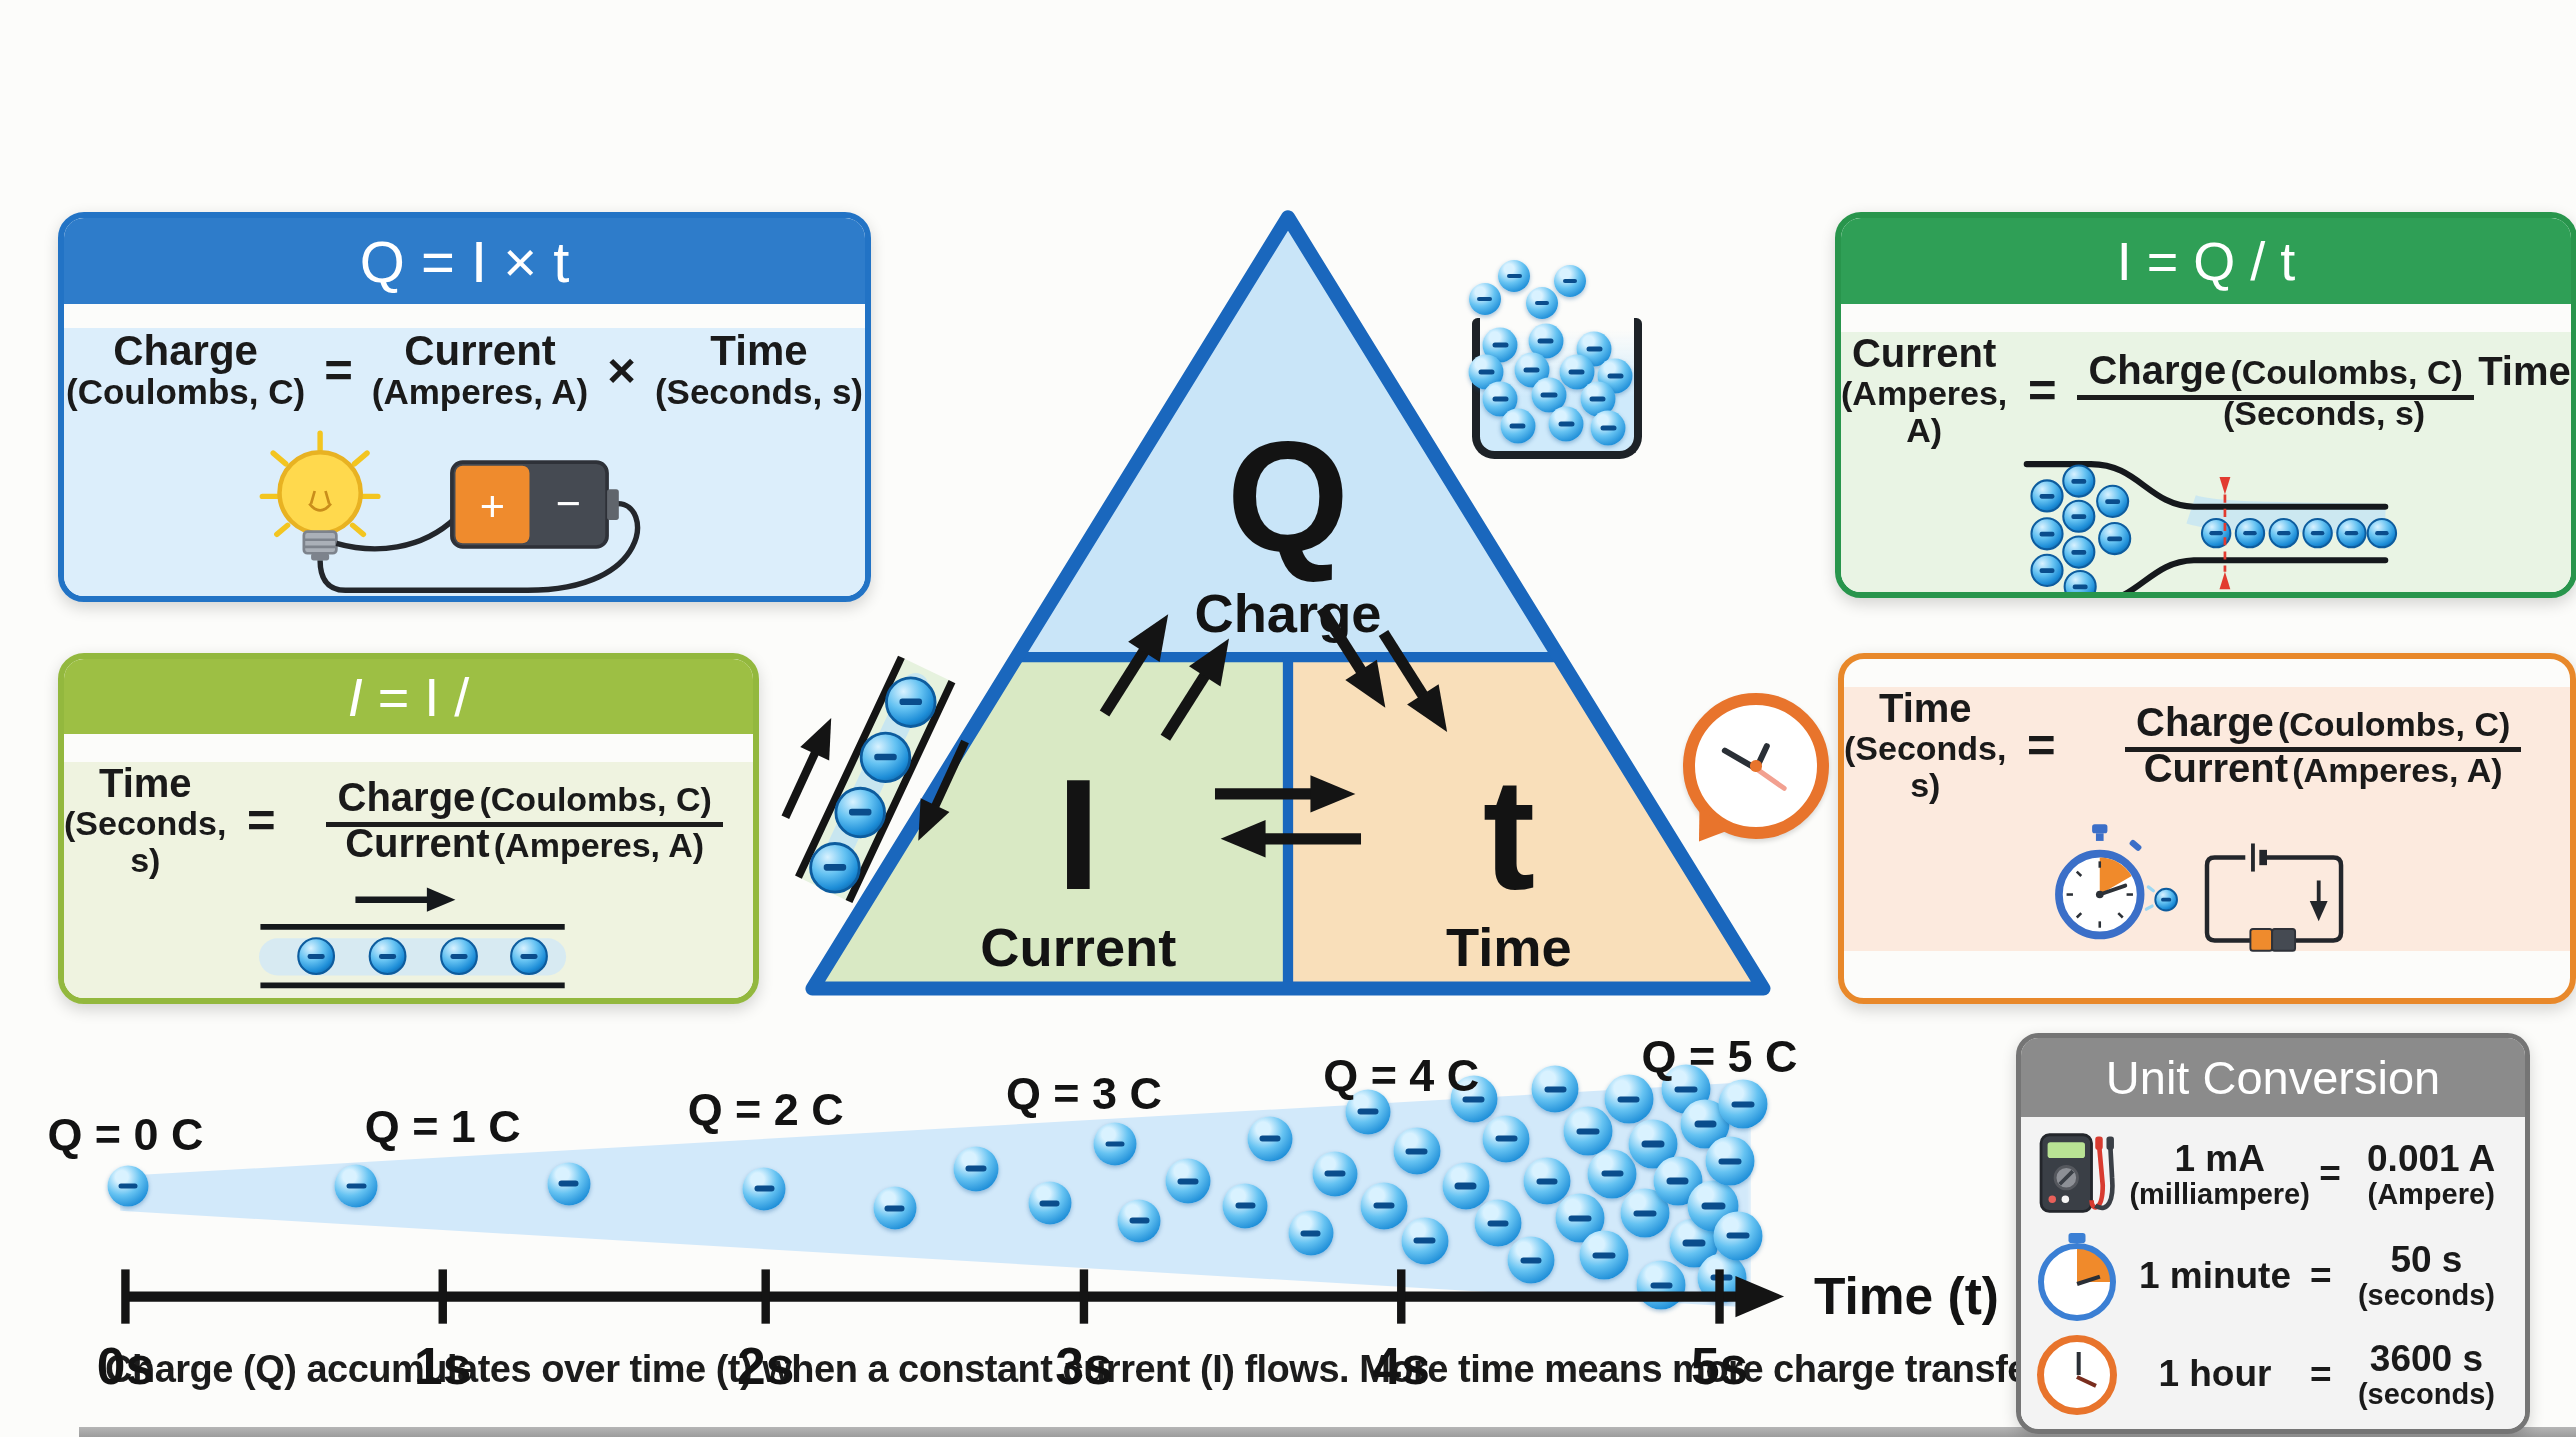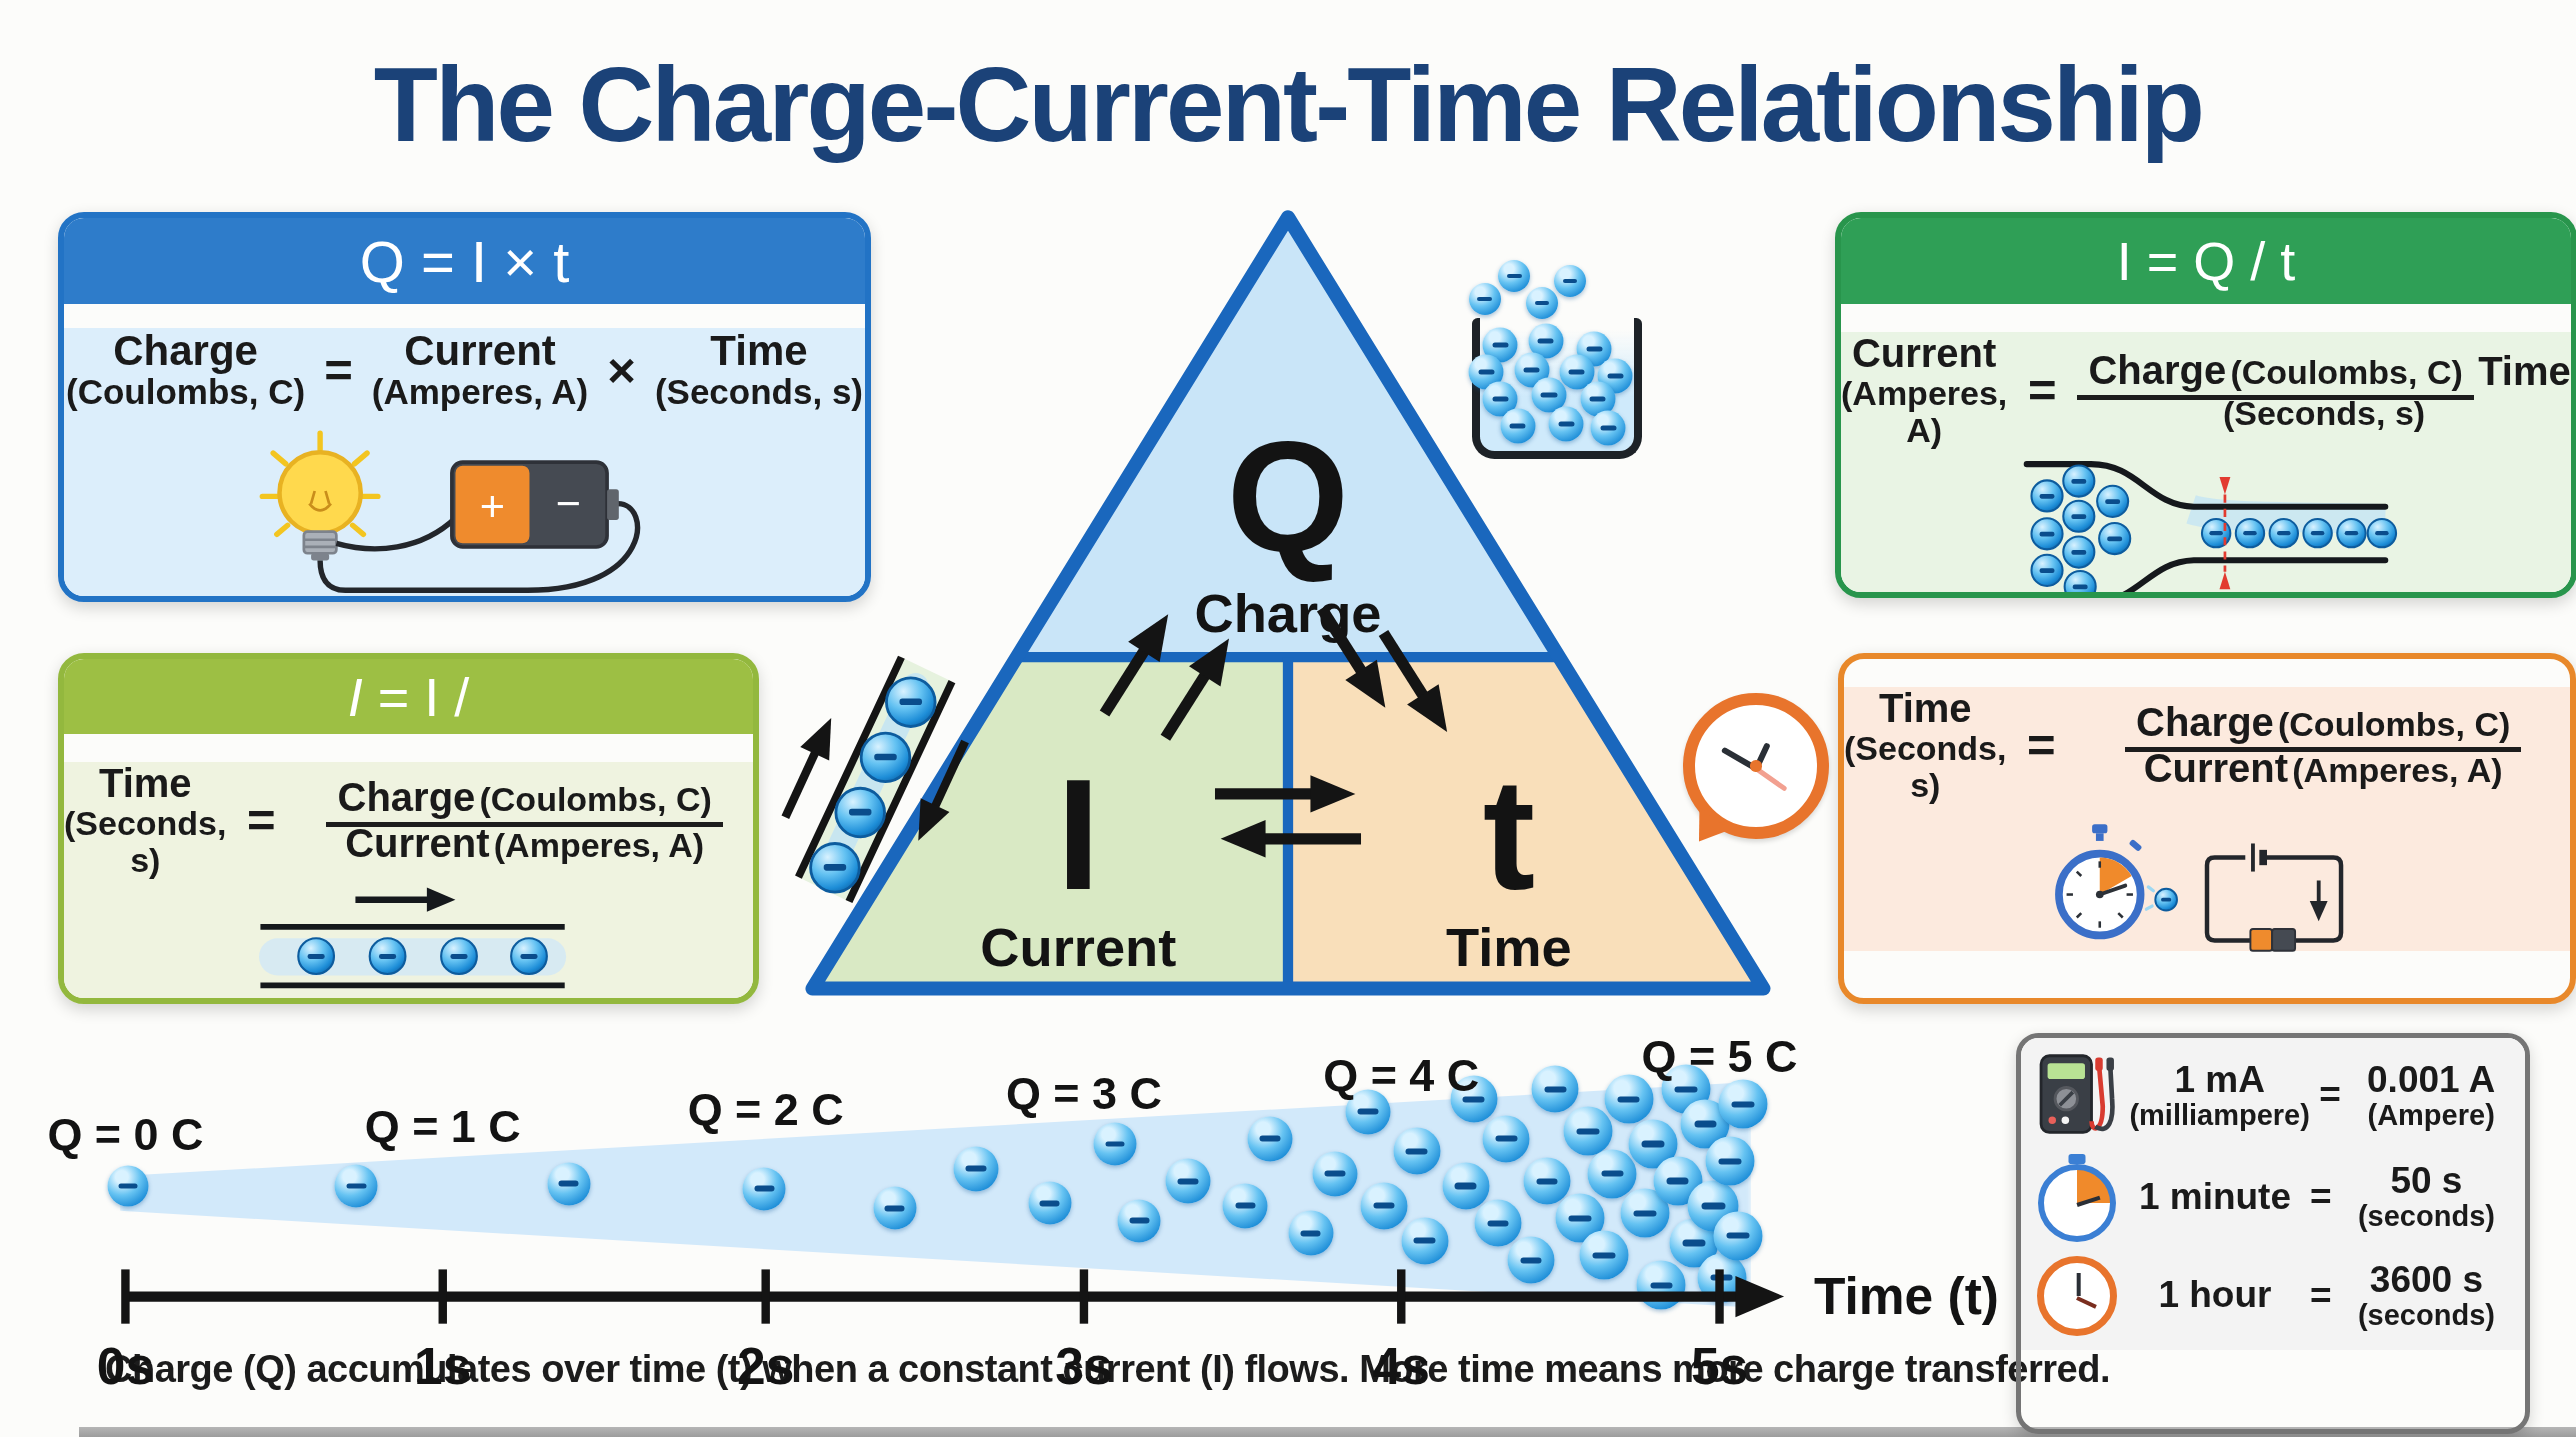--- a/index.html
+++ b/index.html
@@ -95,21 +95,20 @@
   .tri-sym-small{font-size:58px}
   .tick-lbl{font-size:55px}
   .q-lbl{font-size:48px}
   .axis-lbl{font-size:55px}
 </style>
 </head>
 <body>
 
 <div id="canvas">
 
-  <div id="title">The Charge-Current-Time Relationship</div>
 
   <div class="card" id="card-q">
     <div class="hd">Q = I × t</div>
     <div class="bd">
       <div class="eqrow">
         <span class="qty">
           <span class="nm">Charge</span>
           <span class="un">(Coulombs, C)</span>
         </span>
         <span class="op">=</span>
@@ -505,20 +504,21 @@
       <text class="q-lbl" x="134" y="1228" text-anchor="middle">Q = 0 C</text>
       <text class="q-lbl" x="473" y="1220" text-anchor="middle">Q = 1 C</text>
       <text class="q-lbl" x="818" y="1202" text-anchor="middle">Q = 2 C</text>
       <text class="q-lbl" x="1158" y="1185" text-anchor="middle">Q = 3 C</text>
       <text class="q-lbl" x="1497" y="1165" text-anchor="middle">Q = 4 C</text>
       <text class="q-lbl" x="1837" y="1145" text-anchor="middle">Q = 5 C</text>
     </g>
   </svg>
 
   <div class="card" id="unit-box">
+    <div class="hd">Unit Conversion</div>
     <div class="bd">
       <div class="urow">
         <span class="uicon">
           <svg width="81" height="86" viewBox="0 0 86 92">
             <rect x="4" y="4" width="54" height="82" rx="9" fill="#3a3f46" stroke="#23262b" stroke-width="3"></rect>
             <rect x="11" y="12" width="40" height="17" rx="3" fill="#b9e394"></rect>
             <circle cx="31" cy="50" r="12" fill="#8d9096" stroke="#55585e" stroke-width="3"></circle>
             <line x1="24" y1="57" x2="38" y2="43" stroke="#3a3f46" stroke-width="4"></line>
             <circle cx="16" cy="73" r="4" fill="#e8605a"></circle>
               <circle cx="30" cy="73" r="4" fill="#f5f5f5"></circle>

